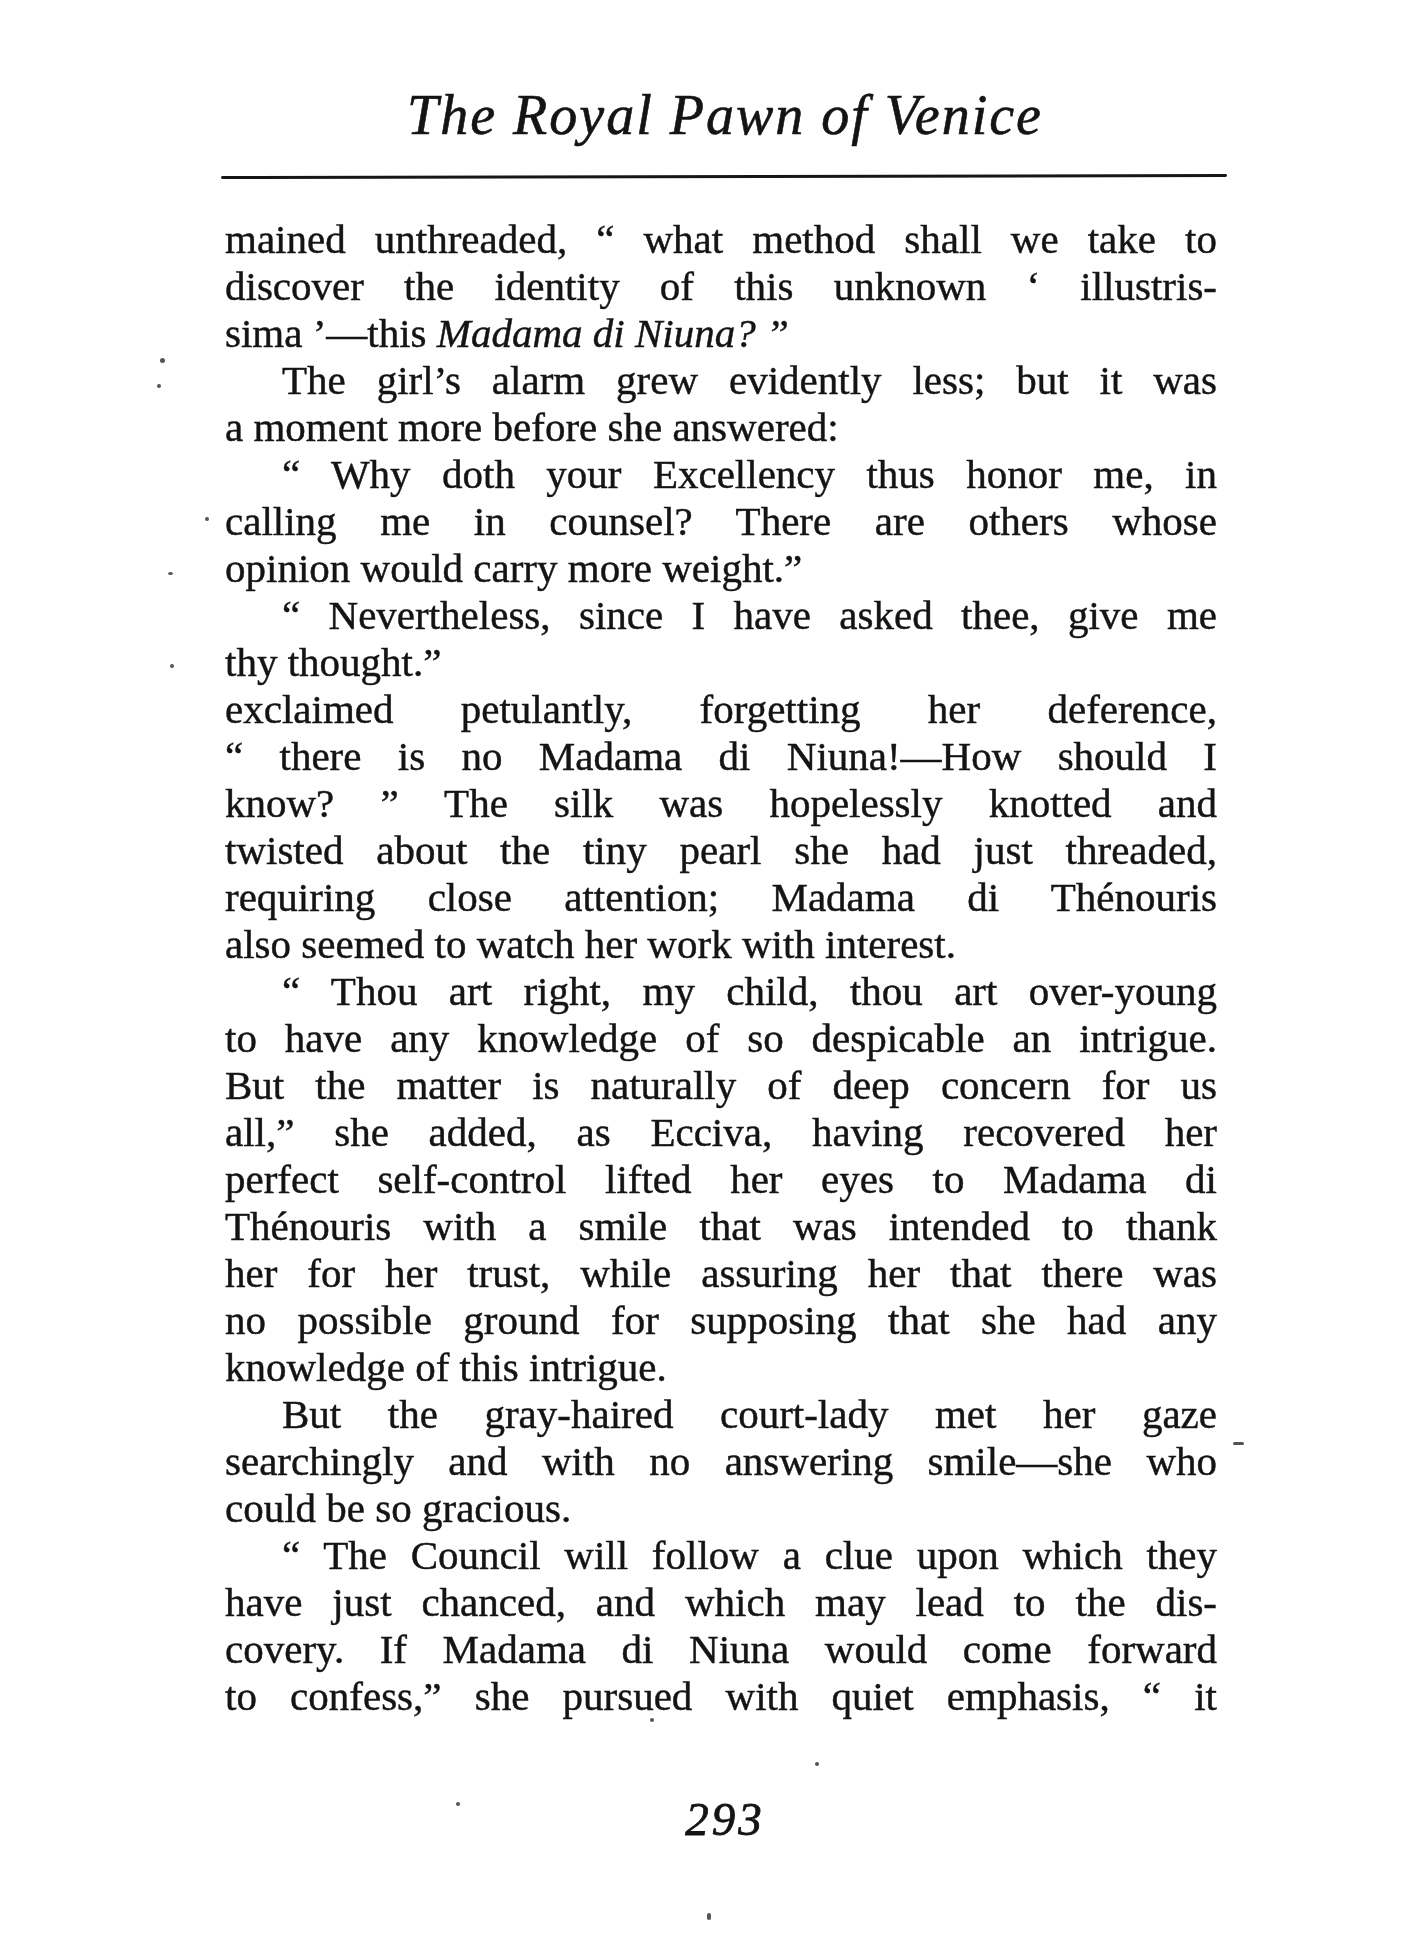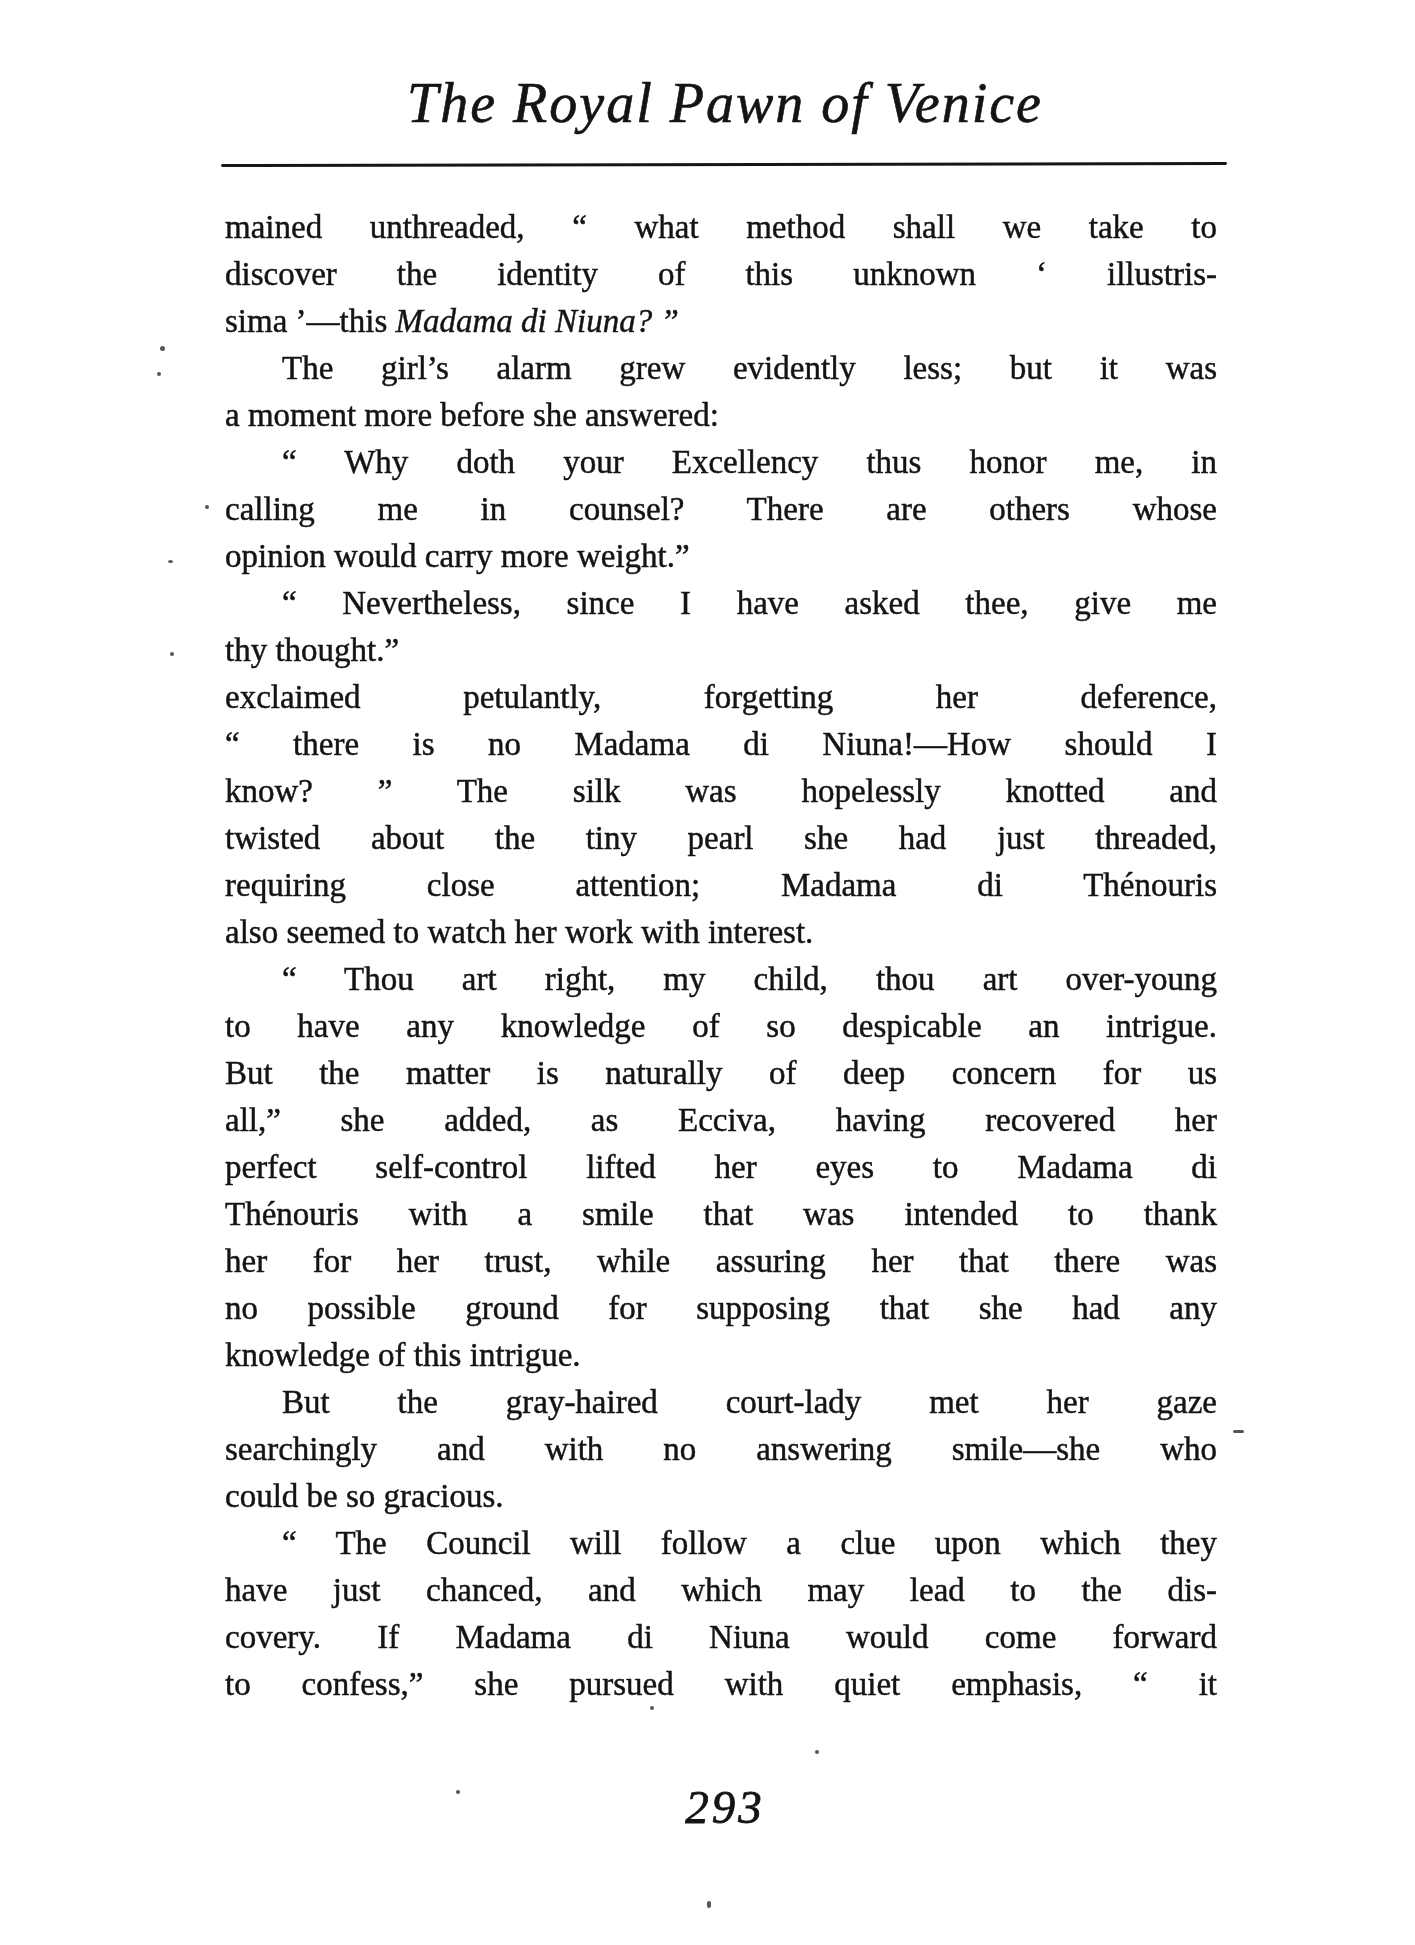--- a/index.html
+++ b/index.html
@@ -1,32 +1,32 @@
 <!DOCTYPE html>
 <html><head>
 <meta charset="utf-8">
 <style>
   html,body{margin:0;padding:0;}
   body{
     width:1415px;height:1945px;background:#ffffff;position:relative;
     font-family:"Liberation Serif", serif;color:#141414;overflow:hidden;
   }
-  .page{position:absolute;inset:0;background:#ffffff;}
+  .page{position:absolute;inset:0;background:#ffffff;margin-top:12px;}
   .running-title{
     position:absolute;top:70px;left:225px;width:1000px;
     text-align:center;font-style:italic;font-size:56px;line-height:66px;
     letter-spacing:2px;-webkit-text-stroke:0.6px currentColor;white-space:nowrap;
   }
   .header-rule{
     position:absolute;left:221px;top:163px;width:1006px;height:3px;
     background:#161616;transform:rotate(-0.12deg);border-radius:2px;
   }
   .text-column{position:absolute;left:225px;top:204px;width:992px;}
   .line{
-    font-size:33px;line-height:47px;height:47px;
+    font-size:41px;line-height:47px;height:47px;
     text-align:justify;text-align-last:left;text-justify:inter-word;
     -webkit-text-stroke:0.45px currentColor;white-space:normal;
   }
   .line.j{text-align-last:justify;}
   .line.ind{text-indent:57px;}
   .il{font-style:italic;}
   .page-number{
     position:absolute;top:1780px;left:225px;width:1000px;text-align:center;
     font-size:47px;line-height:54px;font-style:italic;
     letter-spacing:3px;-webkit-text-stroke:0.8px currentColor;

